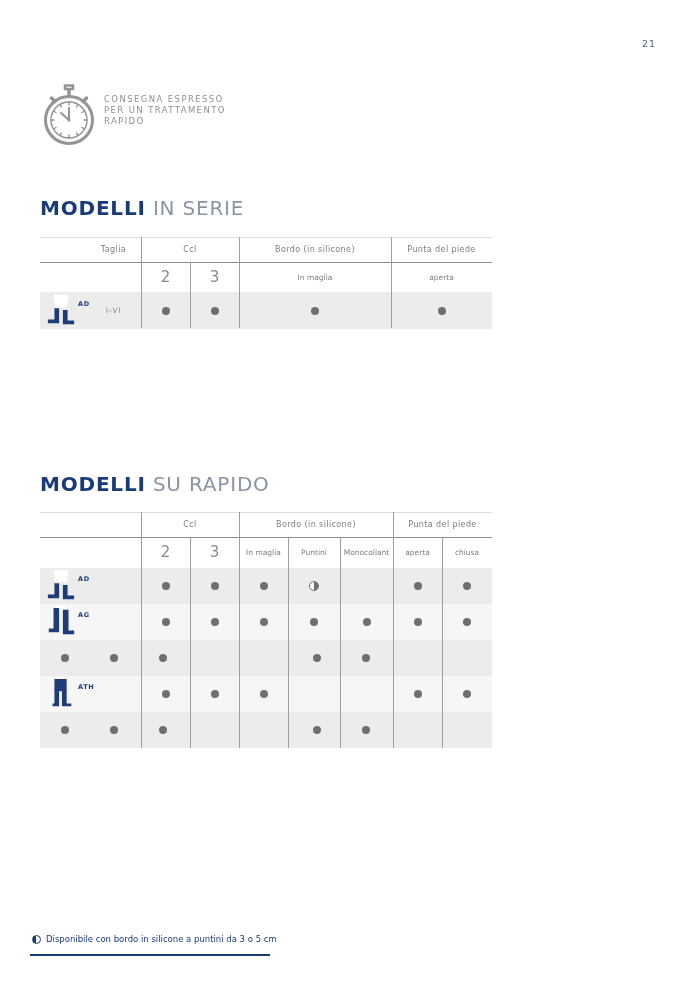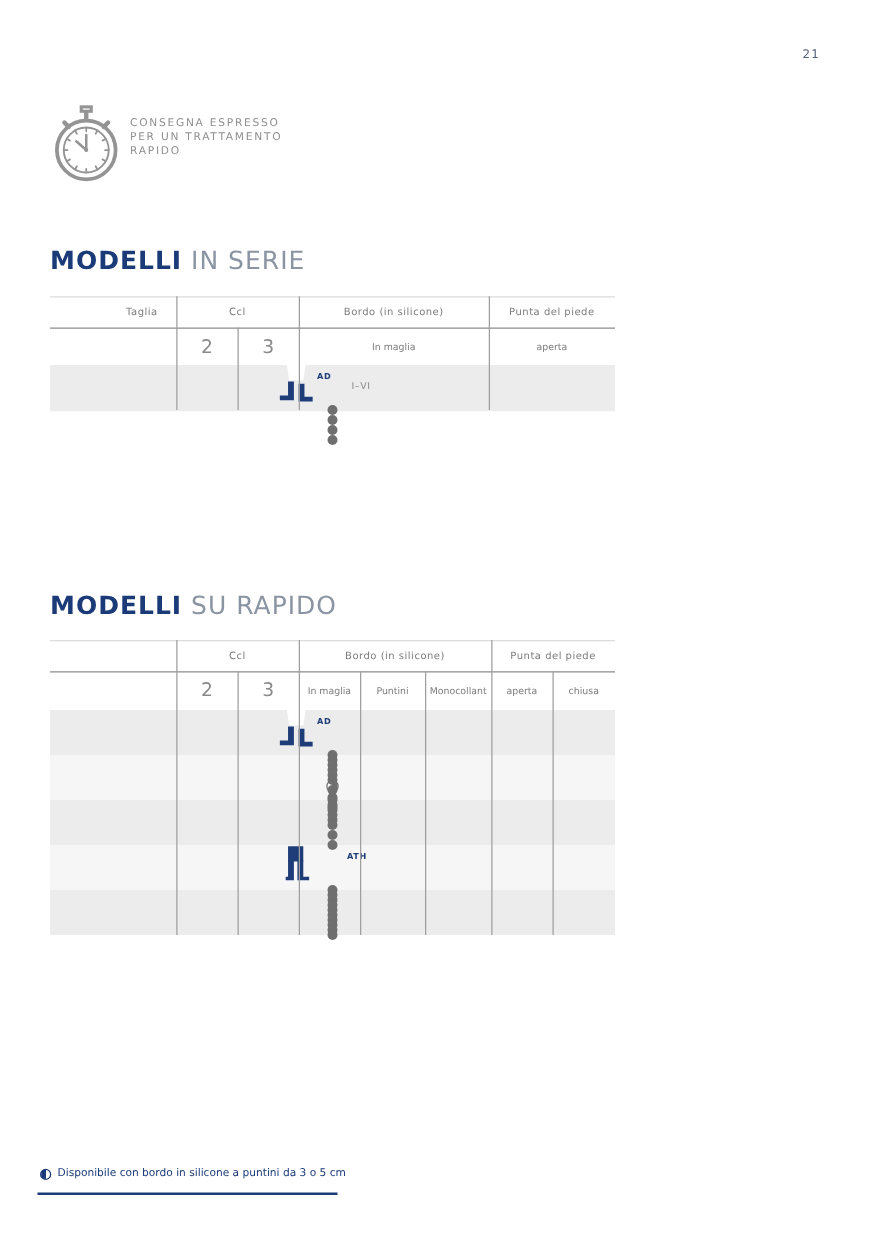--- a/index.html
+++ b/index.html
@@ -33,21 +33,21 @@
   .hrow1{display:flex;height:25px;}
   .hrow2{display:flex;height:28px;margin-top:1px;}
   .hc{display:flex;align-items:center;justify-content:center;box-sizing:border-box;}
   .hcell{font-size:8px;color:#7d7d7d;letter-spacing:0.4px;white-space:nowrap;}
   .shift{padding-left:46px;}
   .num{font-size:15px;color:#8a8a8a;}
   .sub{font-size:7.5px;color:#7d7d7d;white-space:nowrap;}
 
   .rows1{margin-top:1px;}
   .rows2{margin-top:2px;}
-  .drow{display:flex;height:36px;align-items:center;background:#ececec;flex-direction:column;}
+  .drow{display:flex;height:36px;align-items:center;background:#ececec;}
   .rows1 .drow{height:37px;}
   .rows2 .drow:nth-child(even){background:#f6f6f6;}
   .cell{display:flex;align-items:center;justify-content:center;box-sizing:border-box;height:100%;}
   .lcell{justify-content:flex-start;padding-left:6px;}
   .micon{display:flex;align-items:center;}
   .mlabel{font-size:6.5px;font-weight:bold;color:#1e3c78;letter-spacing:0.6px;margin-left:2px;margin-top:-14px;}
   .tsize{font-size:7.5px;color:#8a8a8a;margin-left:16px;letter-spacing:0.5px;}
   .dot{width:8px;height:8px;border-radius:50%;background:#6f6f6f;}
   .half{width:8px;height:8px;border-radius:50%;border:1px solid #6f6f6f;
         background:linear-gradient(90deg,#ffffff 50%,#6f6f6f 50%);box-sizing:content-box;}
@@ -202,20 +202,30 @@
         </div>
         <div class="cell" style="width: 53px;"></div>
         <div class="cell" style="width: 49px;">
           <span class="dot"></span>
         </div>
         <div class="cell" style="width: 50px;">
           <span class="dot"></span>
         </div>
       </div>
       <div class="drow">
+        <div class="cell lcell" style="width: 101px;">
+          <span class="micon">
+            <svg width="30" height="32" viewBox="0 0 32 34">
+              <polygon fill="#ffffff" points="10,0 22,0 21,4 11,4"></polygon>
+              <path fill="#1e3c78" d="M8 2 h6 v26 h-11 v-4 h5 z"></path>
+              <path fill="#1e3c78" d="M18 4 h6 v22 h6 v4 h-12 z"></path>
+            </svg>
+          </span>
+          <span class="mlabel">AG</span>
+        </div>
         <div class="cell" style="width: 49px;">
           <span class="dot"></span>
         </div>
         <div class="cell" style="width: 49px;">
           <span class="dot"></span>
         </div>
         <div class="cell" style="width: 49px;">
           <span class="dot"></span>
         </div>
         <div class="cell" style="width: 52px;">
@@ -244,21 +254,21 @@
         <div class="cell" style="width: 52px;"></div>
         <div class="cell" style="width: 53px;"></div>
         <div class="cell" style="width: 49px;">
           <span class="dot"></span>
         </div>
         <div class="cell" style="width: 50px;">
           <span class="dot"></span>
         </div>
       </div>
       <div class="drow">
-        <div class="cell lcell" style="width: 101px; gap: 24px;">
+        <div class="cell lcell" style="width: 101px;">
           <span class="micon">
             <svg width="30" height="32" viewBox="0 0 32 34">
               <rect fill="#1e3c78" x="9" y="1" width="13" height="13"></rect>
               <path fill="#1e3c78" d="M9 13 h5 v17 h-7 v-3 h2 z"></path>
               <path fill="#1e3c78" d="M17 13 h5 v14 h5 v3 h-10 z"></path>
             </svg>
           </span>
           <span class="mlabel">ATH</span>
         </div>
         <div class="cell" style="width: 49px;">

